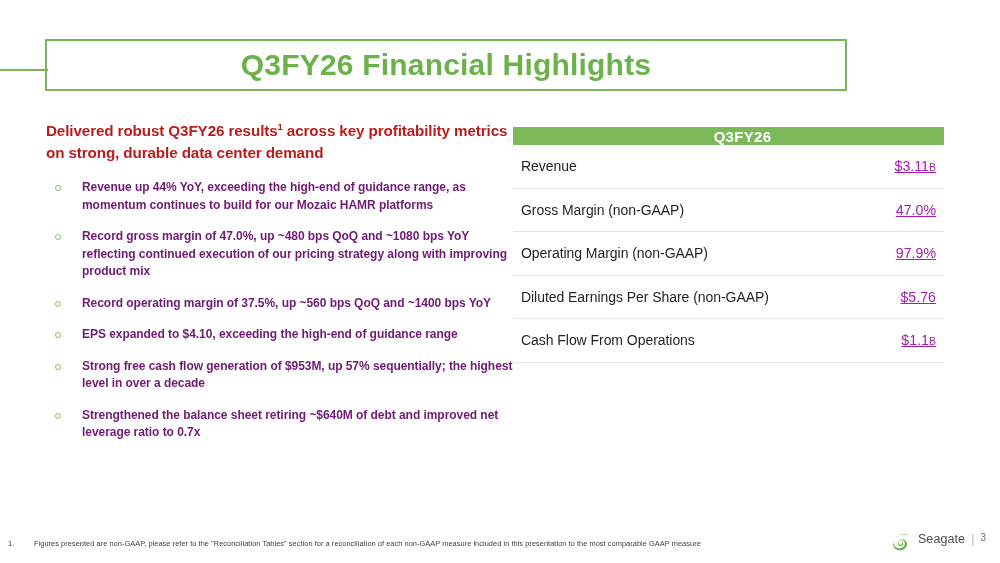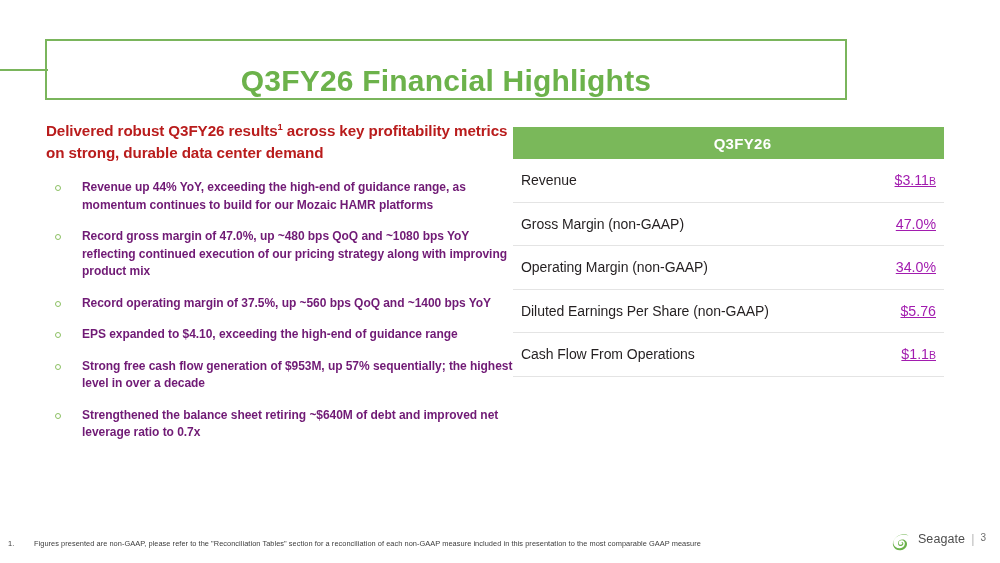--- a/index.html
+++ b/index.html
@@ -23,25 +23,25 @@
     top: 69px;
     width: 48px;
     height: 2px;
     background: #7ab55c;
   }
   #title-box {
     position: absolute;
     left: 45px;
     top: 39px;
     width: 802px;
-    height: 61px;
+    height: 52px;
     border: 2px solid #7ab55c;
     box-sizing: border-box;
     display: flex;
-    align-items: flex-end;
+    align-items: center;
     justify-content: center;
   }
   #page-title {
     font-family: "Liberation Sans Narrow", "Liberation Sans", sans-serif;
     font-size: 30px;
     font-weight: bold;
     color: #6cb24b;
     letter-spacing: 0.2px;
     white-space: nowrap;
   }
@@ -94,21 +94,21 @@
 
   
   #metrics-table {
     position: absolute;
     left: 513px;
     top: 127px;
     width: 431px;
   }
   #metrics-header {
     background: #7ab85a;
-    height: 32px;
+    height: 18px;
     display: flex;
     align-items: center;
     justify-content: center;
     padding-left: 28px;
   }
   #metrics-header-label {
     color: #ffffff;
     font-size: 15px;
     font-weight: bold;
     letter-spacing: 0.3px;
@@ -202,21 +202,21 @@
       <div class="metrics-row">
         <span class="metric-label">Revenue</span>
         <span class="metric-value"><span>$3.11</span><span class="unit">B</span></span>
       </div>
       <div class="metrics-row">
         <span class="metric-label">Gross Margin (non-GAAP)</span>
         <span class="metric-value"><span>47.0%</span></span>
       </div>
       <div class="metrics-row">
         <span class="metric-label">Operating Margin (non-GAAP)</span>
-        <span class="metric-value"><span>34.0%</span></span>
+        <span class="metric-value"><span>97.9%</span></span>
       </div>
       <div class="metrics-row">
         <span class="metric-label">Diluted Earnings Per Share (non-GAAP)</span>
         <span class="metric-value"><span>$5.76</span></span>
       </div>
       <div class="metrics-row">
         <span class="metric-label">Cash Flow From Operations</span>
         <span class="metric-value"><span>$1.1</span><span class="unit">B</span></span>
       </div>
     </div>

